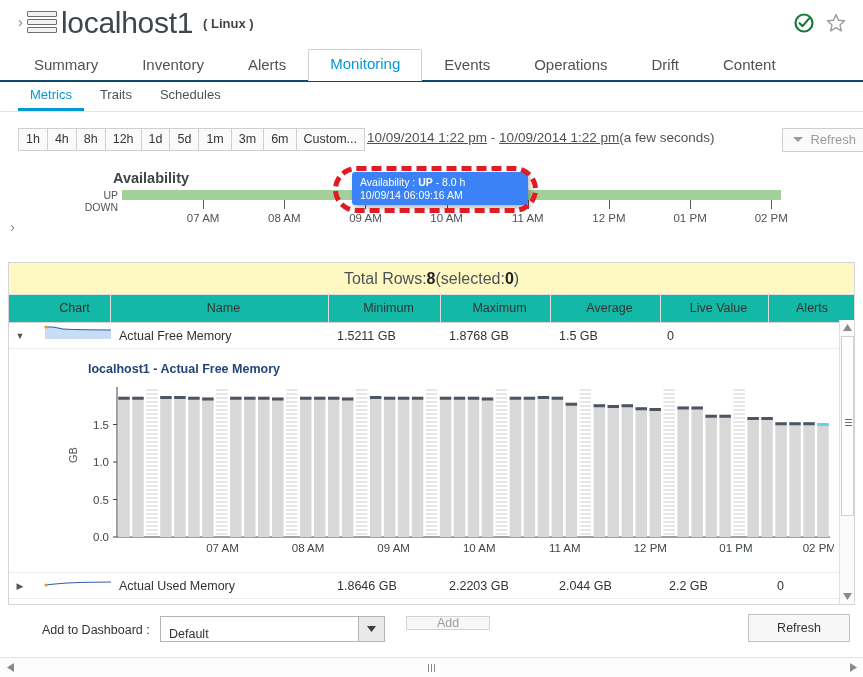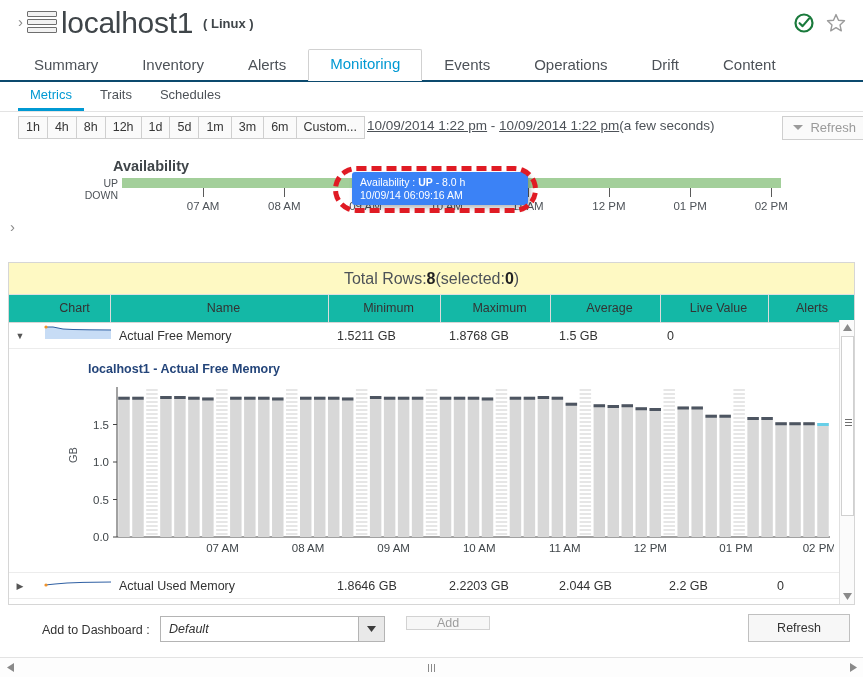--- a/index.html
+++ b/index.html
@@ -58,21 +58,21 @@
     height:30px; padding-left:18px; display:flex; align-items:flex-end;
     border-bottom:1px solid #e3e3e3; gap:4px;
   }
   .subtab {
     font-size:13px; color:#4d5258; padding:4px 12px 6px 12px;
     cursor:pointer; border-bottom:3px solid transparent;margin-top:40px;
   }
   .subtab.active { color:#0099d3; border-bottom:3px solid #0099d3; }
 
   
-  #range-bar { position:relative; height:30px; margin-top:4px;padding-left:33px; }
+  #range-bar { position:relative; height:30px; margin-top:16px;padding-left:33px; }
   #btn-group { position:absolute; left:18px; top:0; display:flex; }
   .rbtn {
     font-size:12.5px; color:#363636; background:#fafafa;
     border:1px solid #cfcfcf; border-right:none;
     padding:3px 7px 4px 7px; cursor:pointer; line-height:14px;
   }
   .rbtn:last-child { border-right:1px solid #cfcfcf; }
 
   #range-label {
     position:absolute; left:367px; top:2px;
@@ -165,21 +165,21 @@
   }
   #vs-grip { position:absolute; left:3px; top:82px; width:7px; }
   #vs-grip div { height:1px; background:#6f6f6f; margin-bottom:2px; }
 
   
   #footer { position:absolute; left:0; right:0; bottom:22px; height:46px; }
   #dash-label { position:absolute; left:42px; top:14px; font-size:12.5px; color:#333; }
   #dash-select {
     position:absolute; left:160px; top:7px; width:225px; height:26px;
     border:1px solid #b4b4b4; background:#fff; font-size:12.5px; color:#333;
-    display:flex; align-items:center; padding-left:8px; cursor:pointer;font-style:italic;
+    display:flex; align-items:flex-end; padding-left:8px; cursor:pointer;
   }
   #dash-select-arrow {
     position:absolute; right:0; top:0; width:26px; height:24px;
     background:#e9e9e9; border-left:1px solid #b4b4b4;
     display:flex; align-items:center; justify-content:center;
   }
   #add-btn {
     position:absolute; left:406px; top:7px; width:84px; height:14px;
     border:1px solid #d2d2d2; background:#f7f7f7; color:#9d9d9d;
     font-size:12.5px; display:flex; align-items:center; justify-content:center; cursor:pointer;

